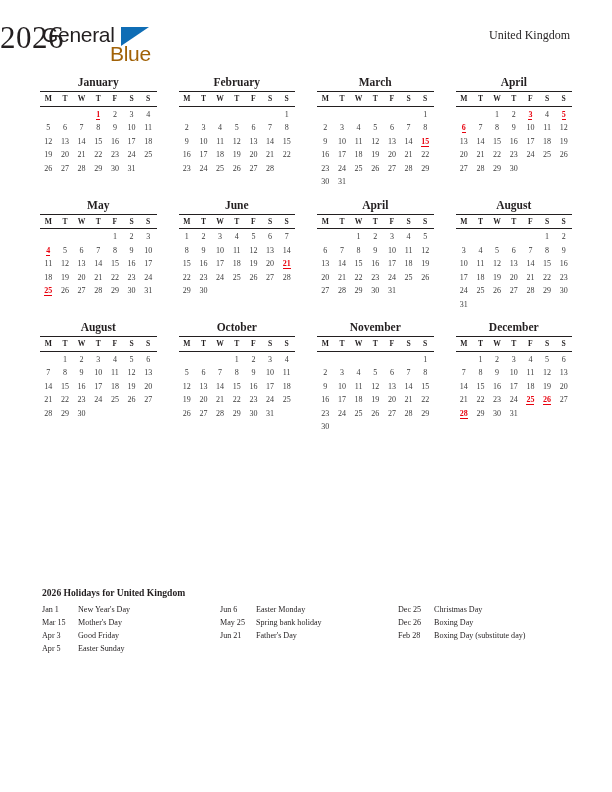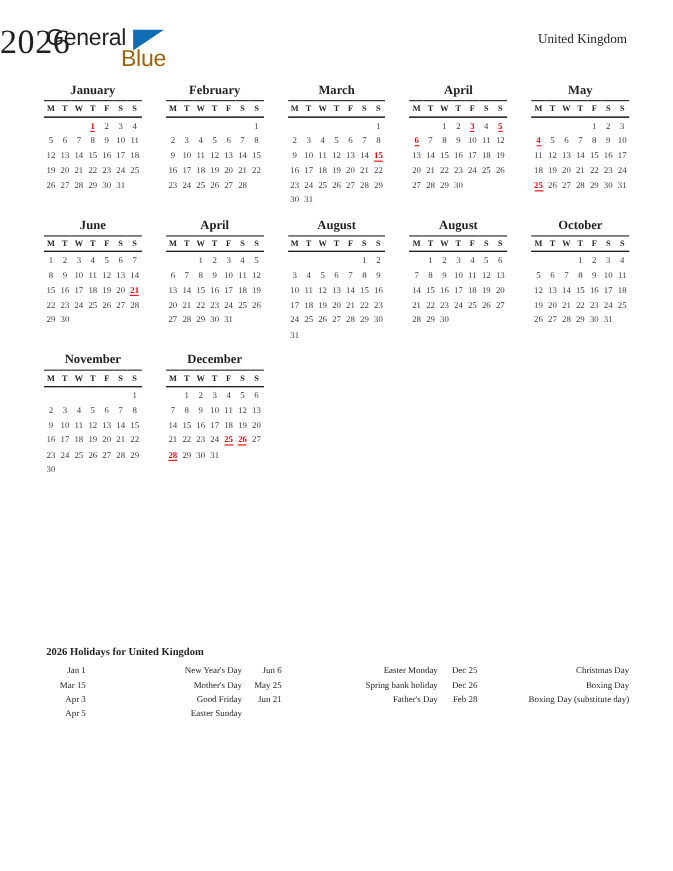--- a/index.html
+++ b/index.html
@@ -70,21 +70,21 @@
     color: #231f20;
   }
 
   
   .months-grid {
     position: absolute;
     left: 40px;
     top: 76px;
     width: 532px;
     display: grid;
-    grid-template-columns: repeat(5, 1fr);
+    grid-template-columns: repeat(4, 1fr);
     grid-column-gap: 22px;
     grid-row-gap: 0px;
   }
   .month-block {
     height: 122.5px;
   }
   .month-name {
     text-align: center;
     font-size: 11.5px;
     font-weight: bold;
@@ -139,21 +139,20 @@
     font-family: "Liberation Serif", serif;
     color: #231f20;
     margin-bottom: 5px;
   }
   .holidays-columns {
     display: flex;
     flex-direction: row;
   }
   .holiday-col {
     width: 178px;
-    text-align: right;
   }
   .holiday-col.col-3 { width: 174px; }
   .holiday-row {
     display: flex;
     flex-direction: row;
     font-size: 8.1px;
     font-family: "Liberation Serif", serif;
     color: #231f20;
     line-height: 13px;
     height: 13px;

